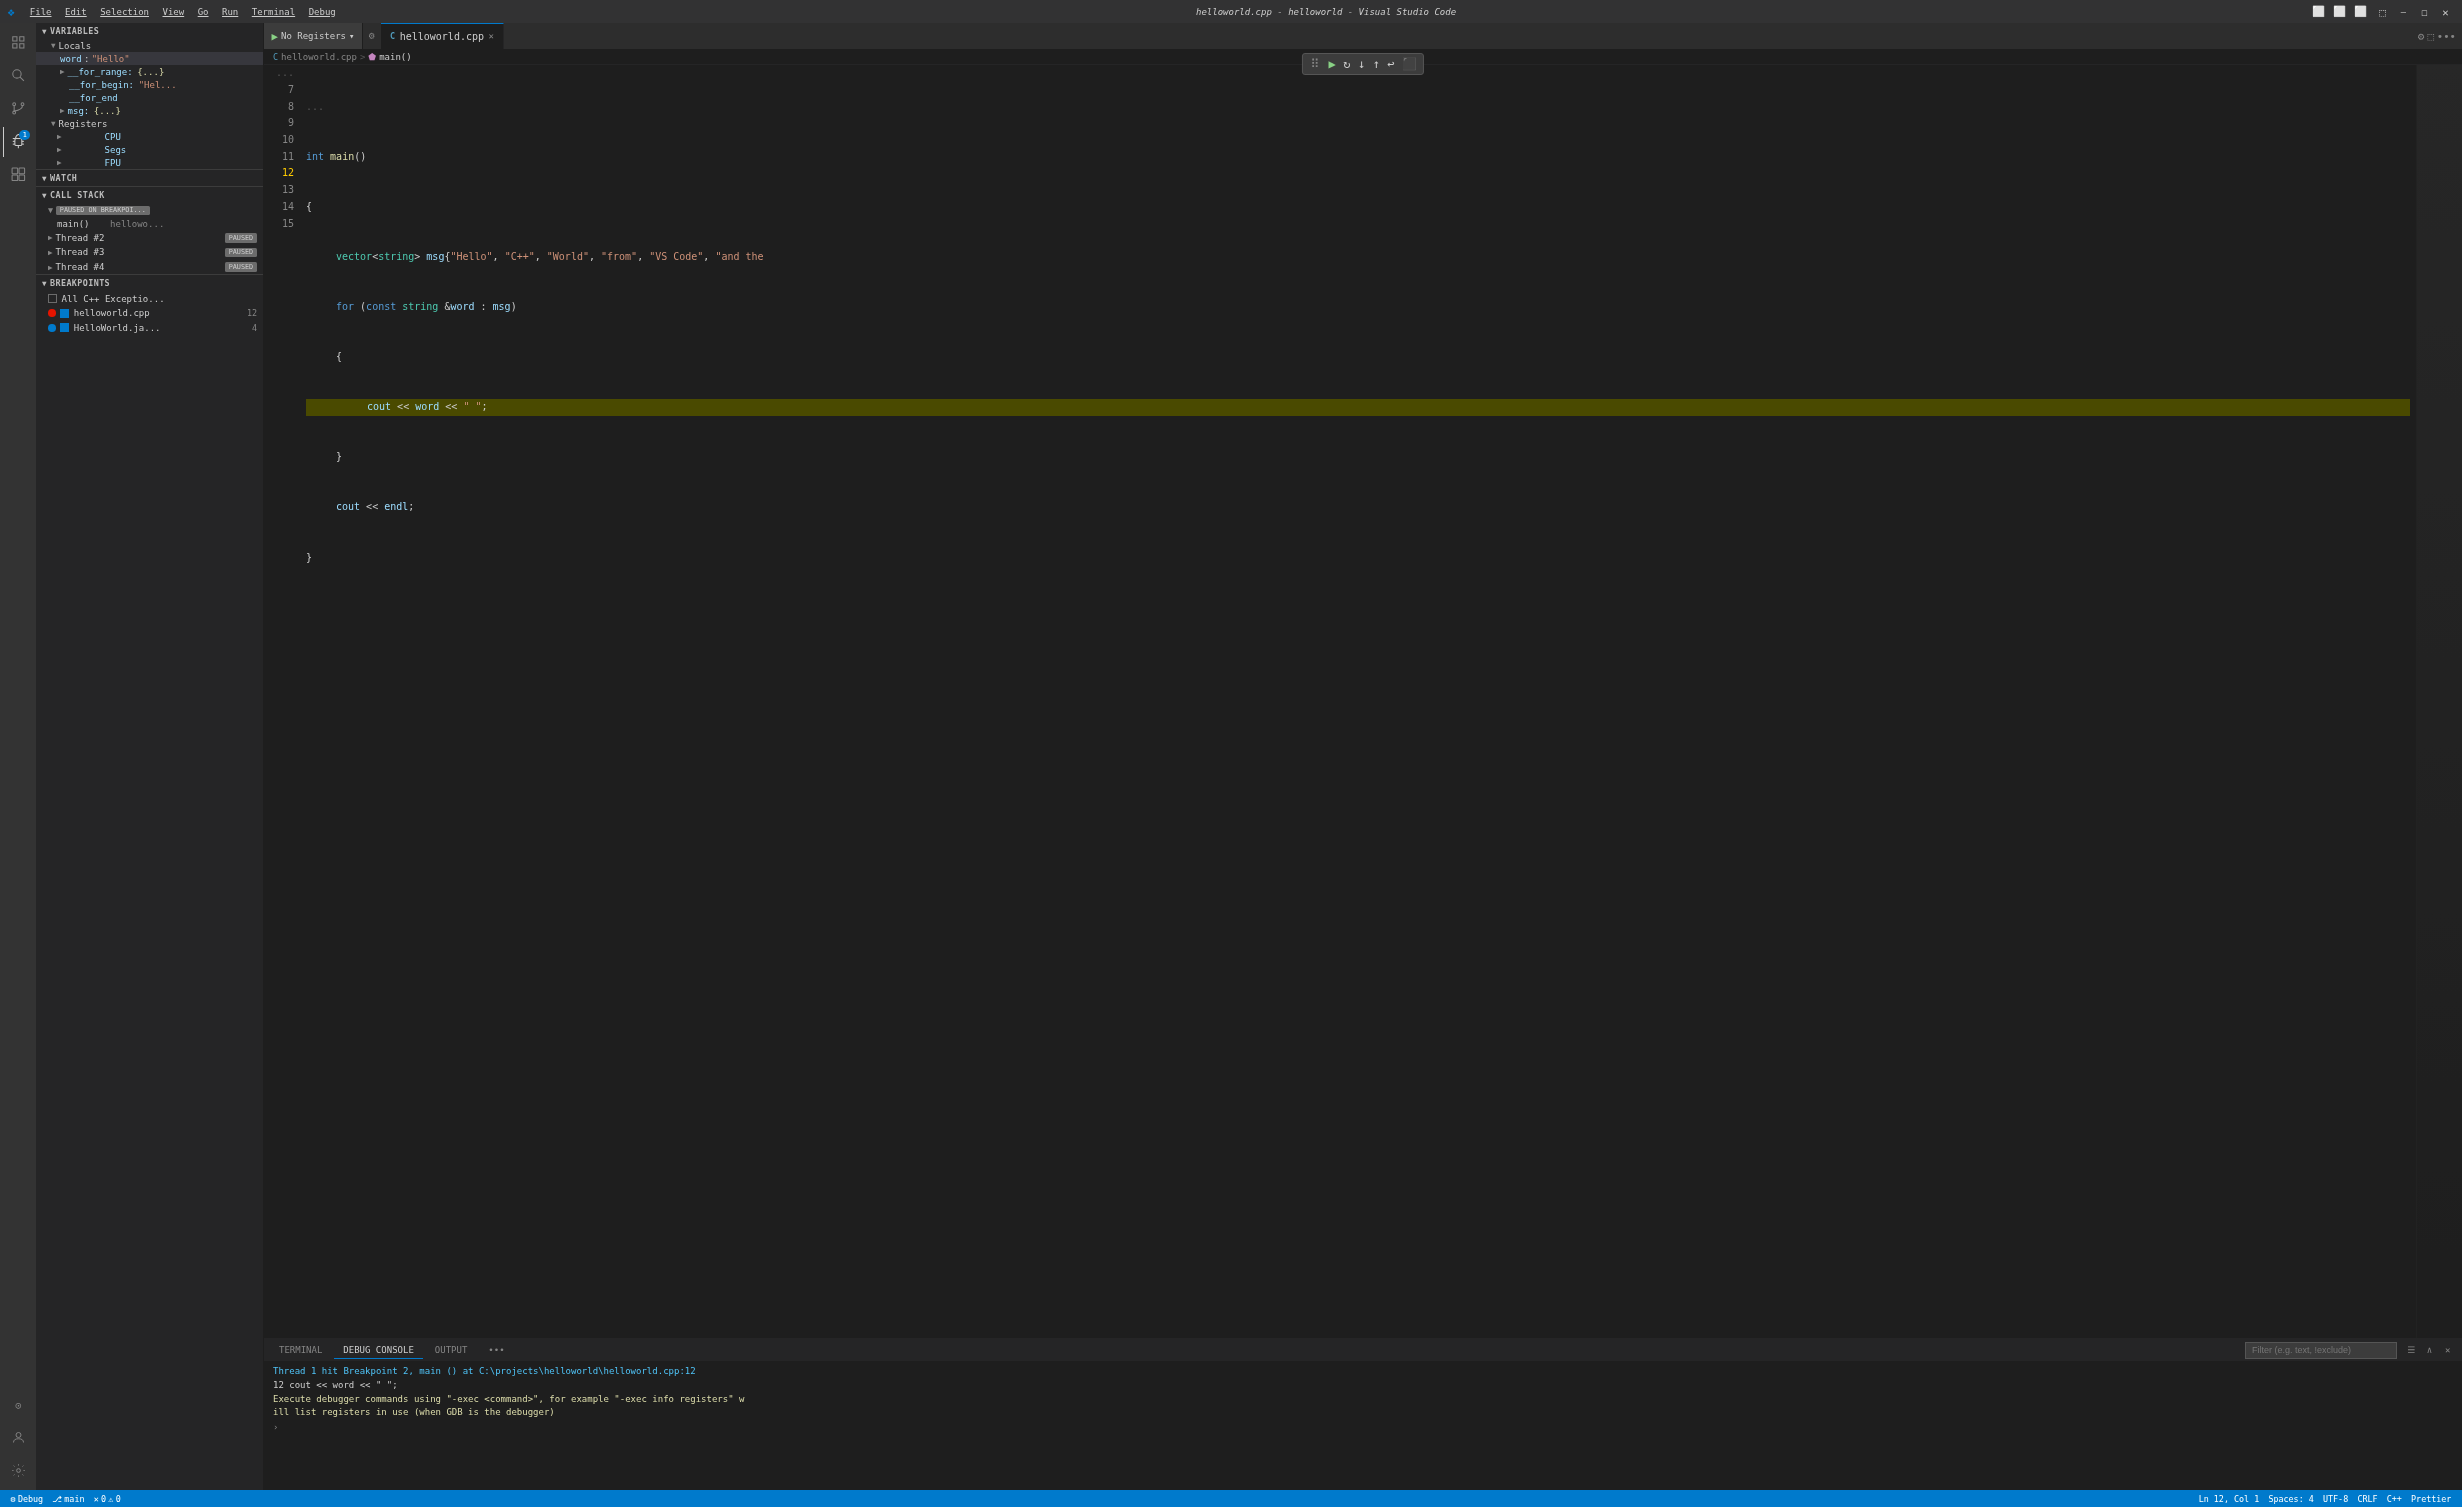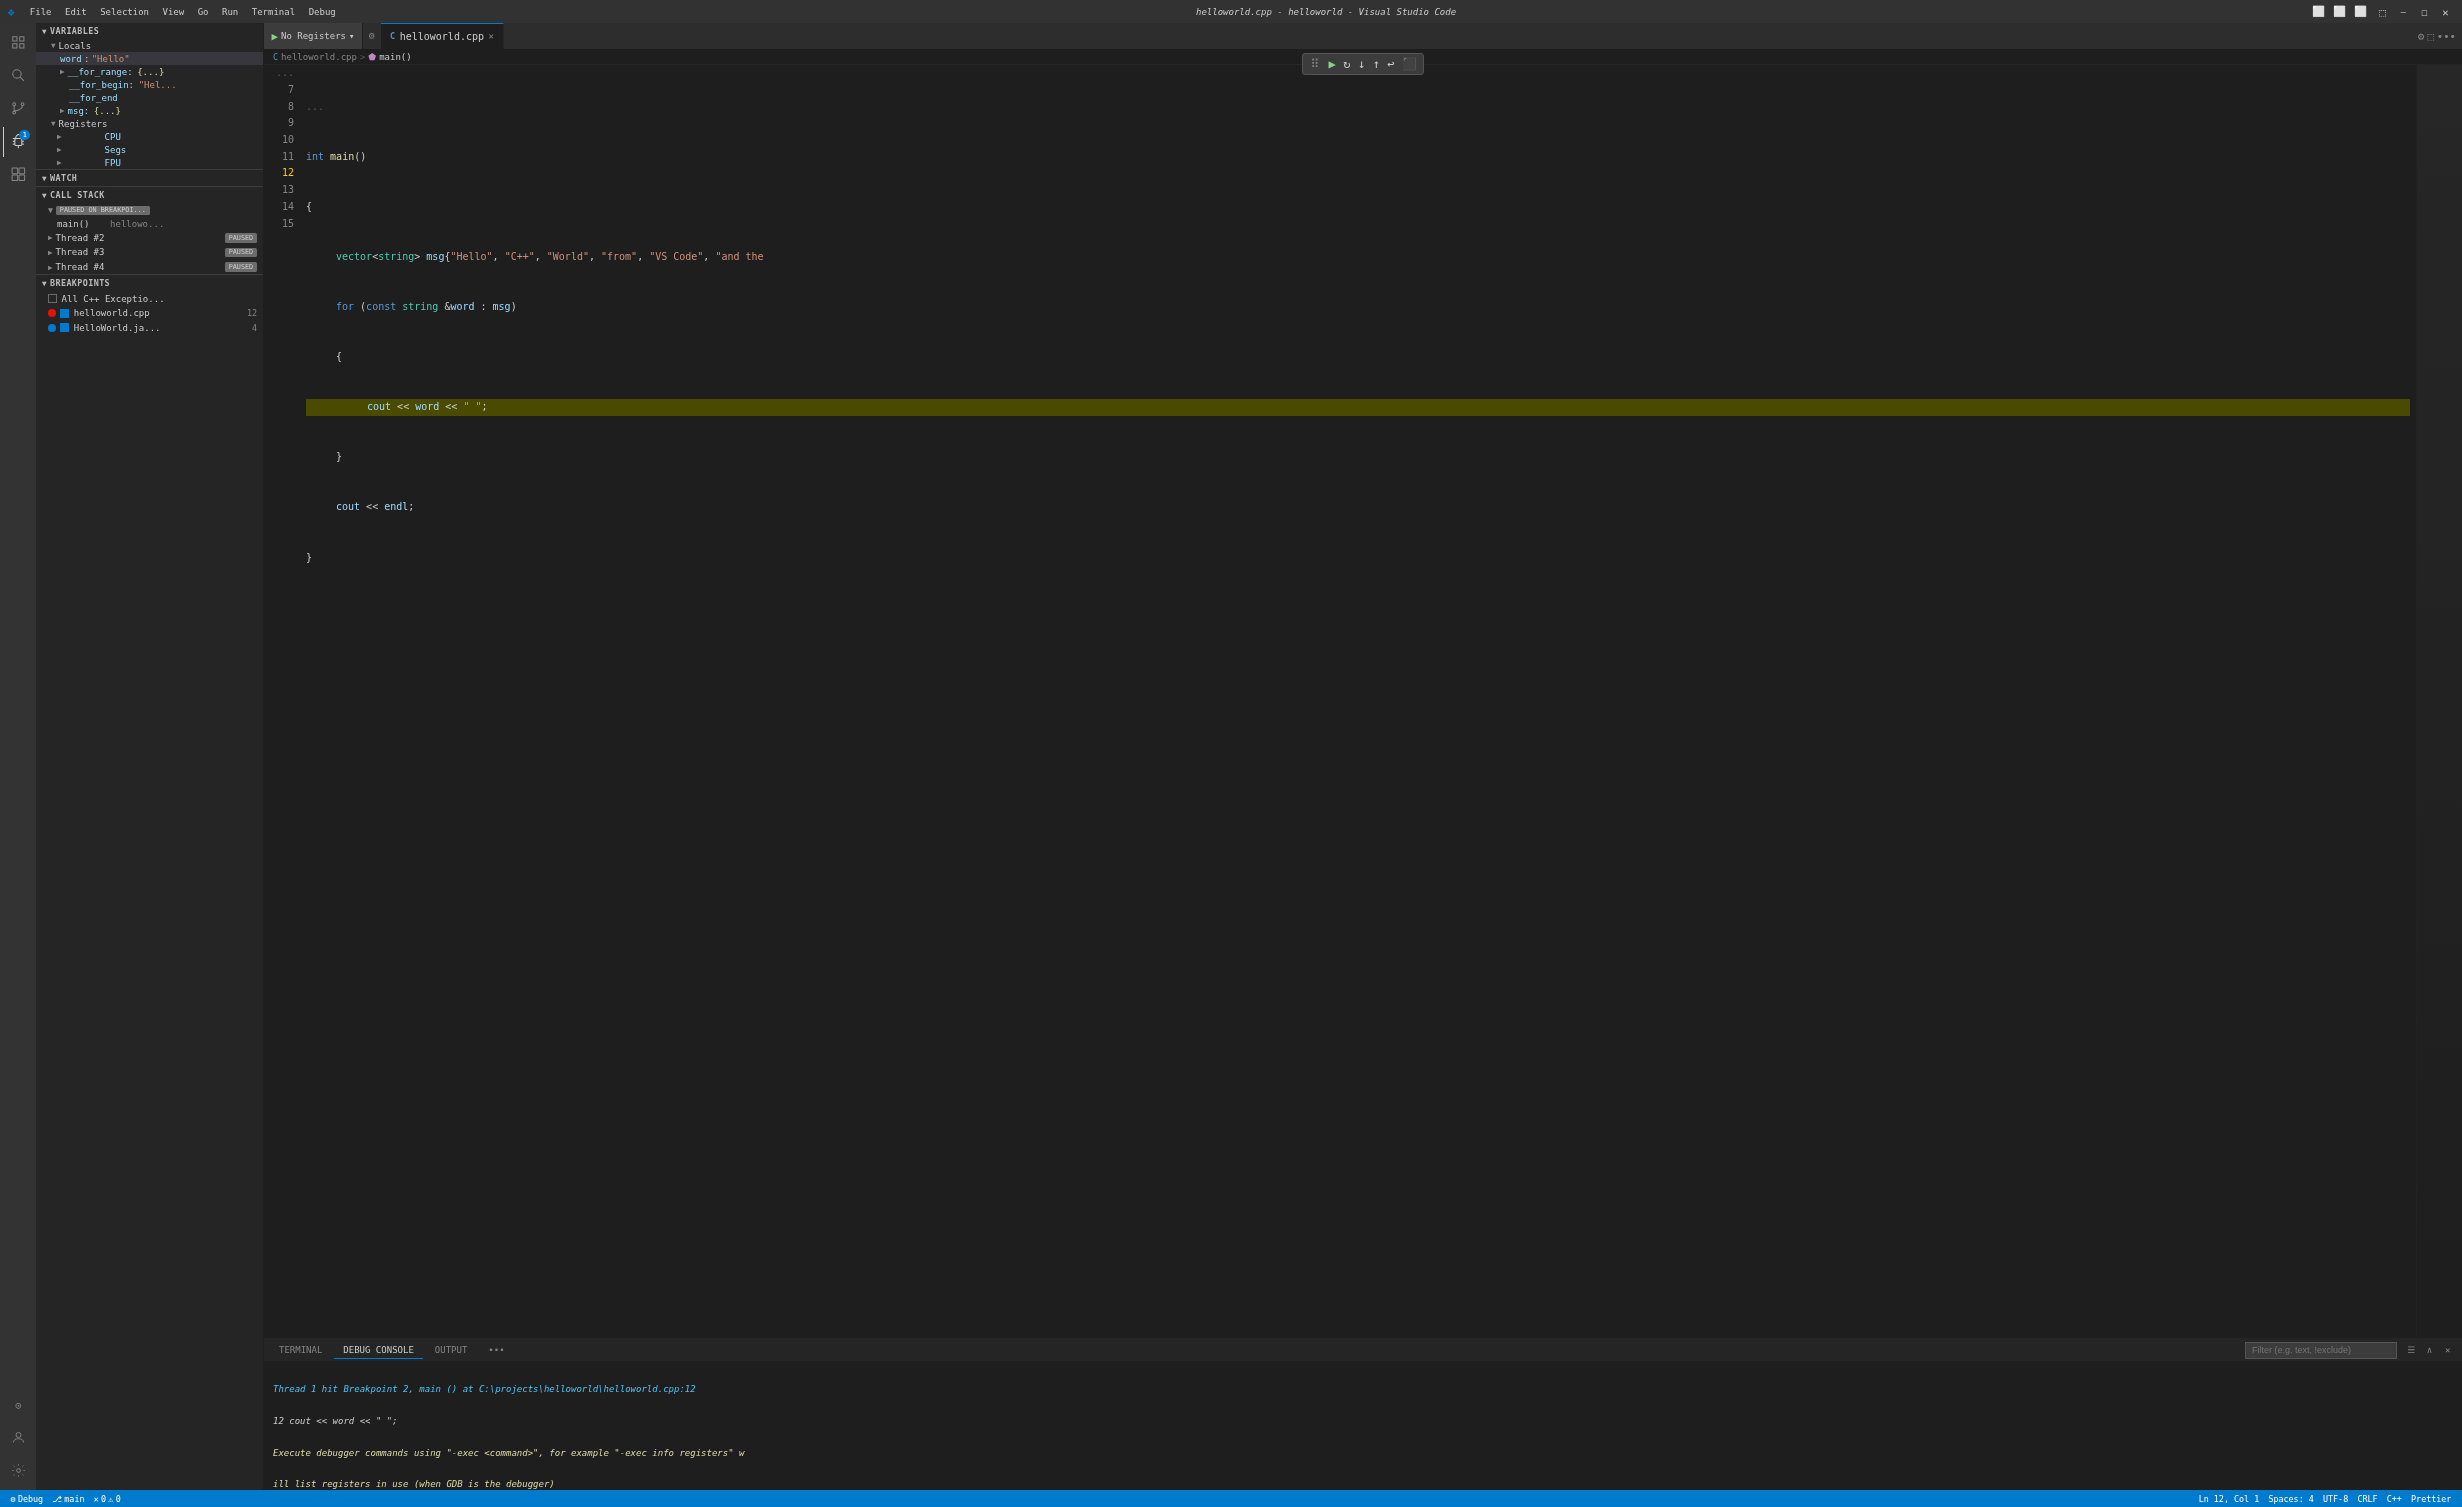--- a/index.html
+++ b/index.html
@@ -25,20 +25,21 @@
       user-select: none;
     }
     .title-bar-logo {
       color: #007acc;
       font-size: 12px;
       margin-right: 9px;
     }
     .title-bar-menu {
       display: flex;
       gap: 1.5px;
+      text-decoration: underline;
     }
     .title-bar-menu span {
       padding: 1.5px 6px;
       cursor: pointer;
       color: #cccccc;
       font-size: 9px;
     }
     .title-bar-title {
       flex: 1;
       text-align: center;
@@ -400,21 +401,21 @@
       color: #858585;
       font-size: 9px;
     }
     .panel-content {
       flex: 1;
       overflow-y: auto;
       padding: 3px 9px;
       font-family: 'Consolas', monospace;
       font-size: 9px;
     }
-    .console-line { margin: 18px 0; line-height: 13.7px; font-style: italic; }
+    .console-line { margin: 0 0; line-height: 13.7px; }
     .console-line.info { color: #4fc3f7; }
     .console-line.text { color: #cccccc; }
     .console-line.yellow { color: #dcdcaa; }
     .console-prompt {
       display: flex;
       align-items: center;
       padding: 1.5px 0;
     }
     .console-prompt-arrow { color: #858585; margin-right: 3px; }
 

